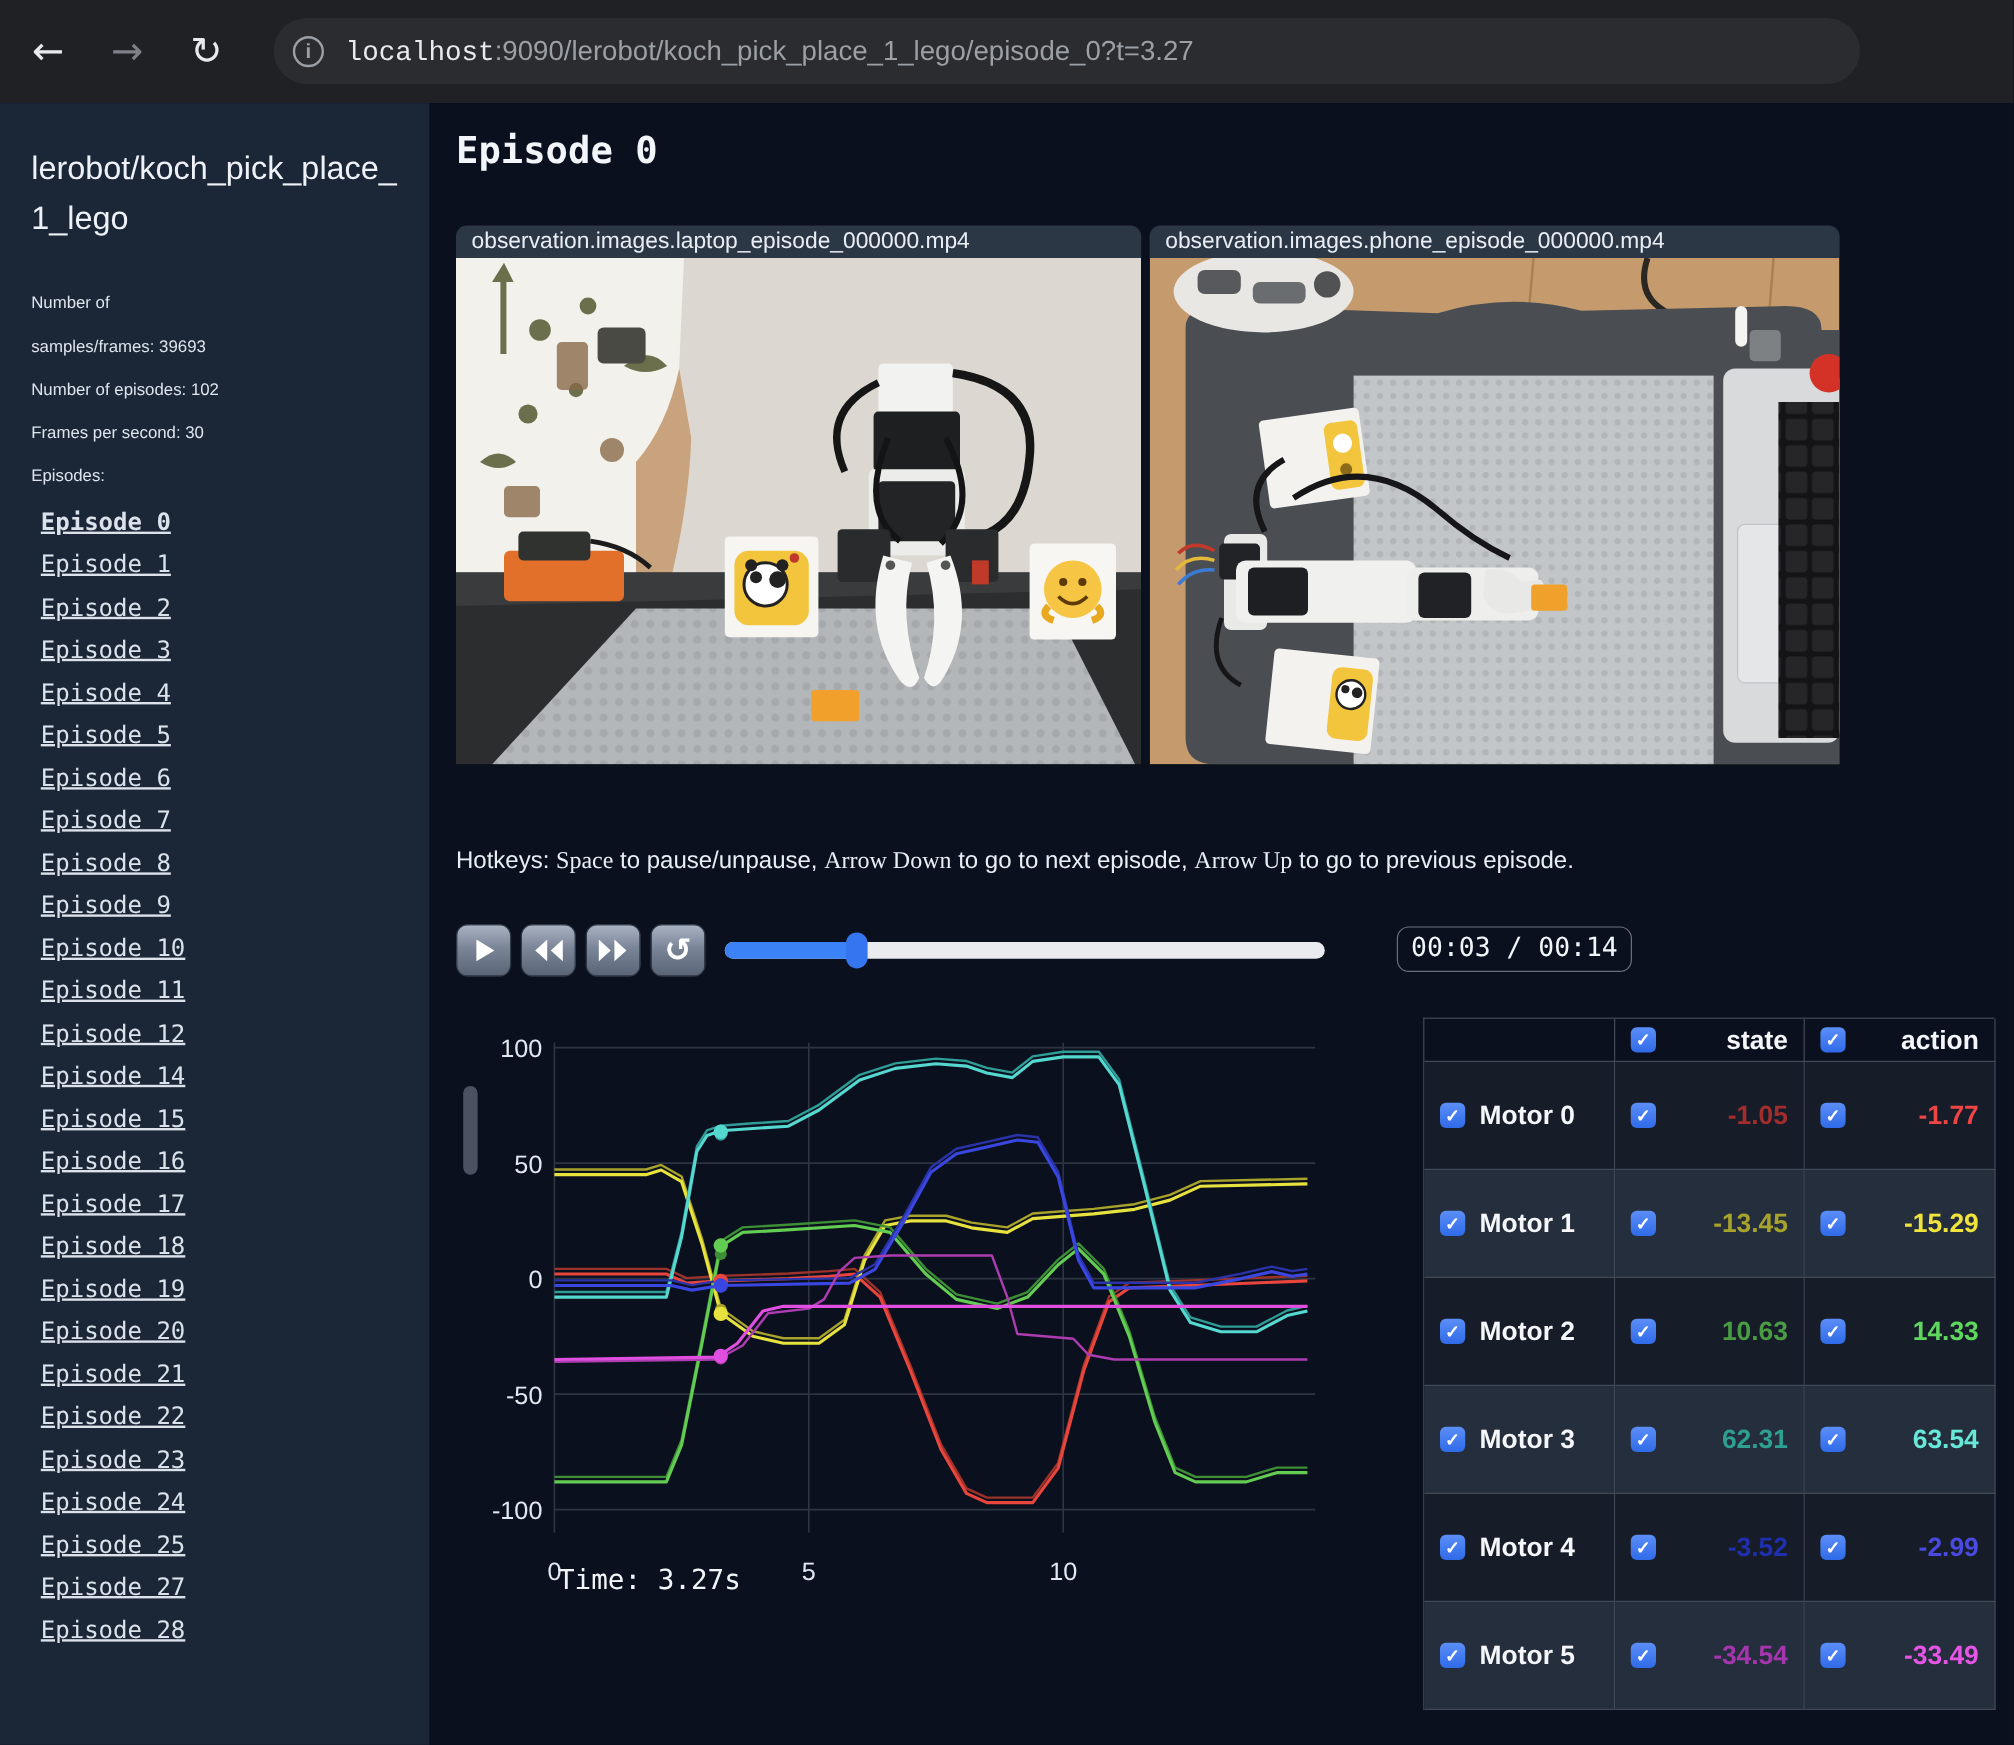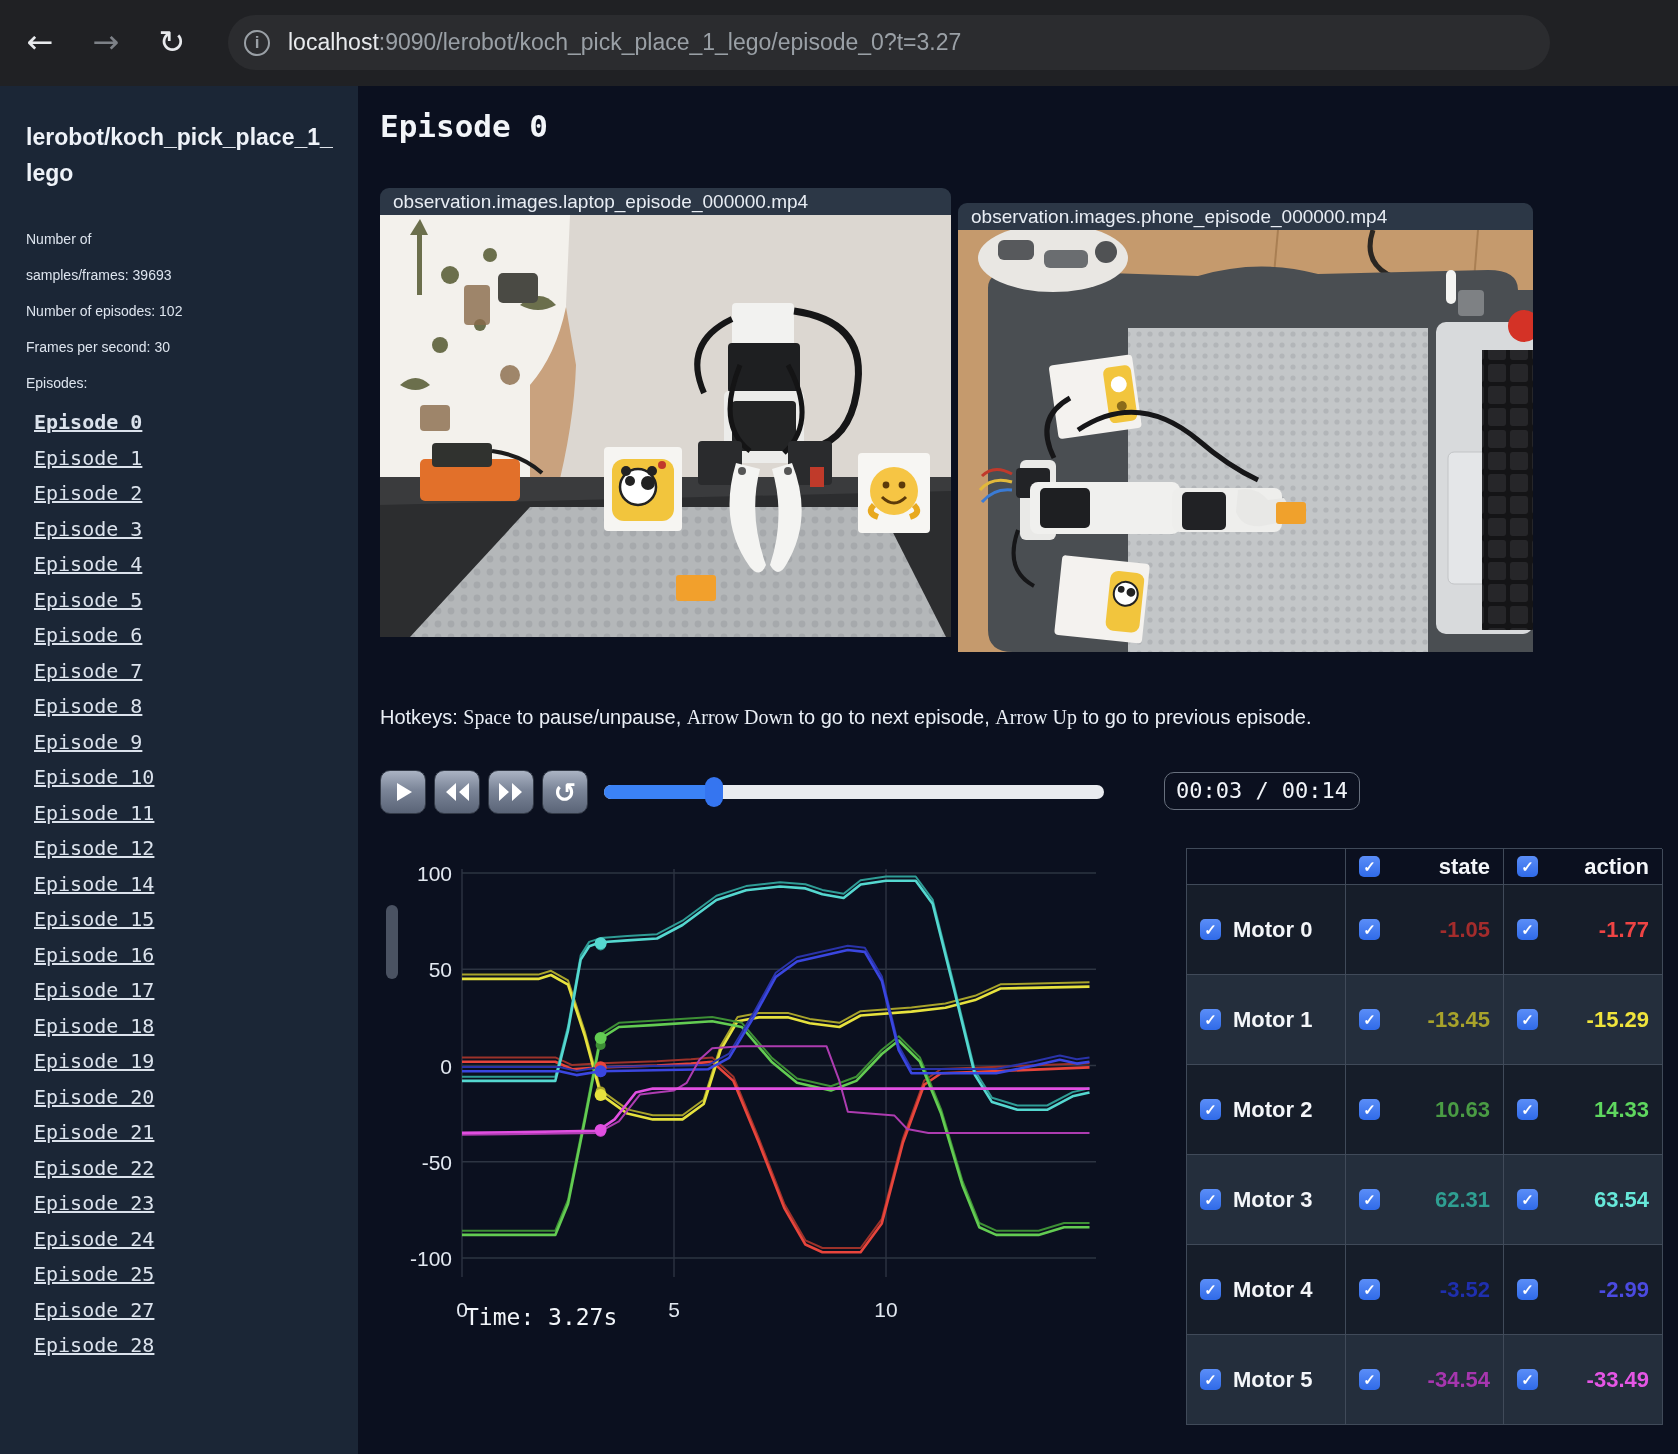--- a/index.html
+++ b/index.html
@@ -11,42 +11,42 @@
   #chrome { position:absolute; left:0; top:0; width:1678px; height:86px; background:#202124; }
   .nav-ico { position:absolute; top:18px; width:48px; height:48px; display:flex; align-items:center;
              justify-content:center; font-size:32px; color:#e8eaed; border-radius:50%; font-family:"DejaVu Sans",sans-serif;}
   #fwd { color:#7d8187; }
   #omnibox { position:absolute; left:228px; top:15px; width:1322px; height:55px; background:#2b2c2f;
              border-radius:28px; display:flex; align-items:center; }
   #info-ico { width:26px; height:26px; border:2px solid #9aa0a6; border-radius:50%; color:#9aa0a6;
               font-size:17px; display:flex; align-items:center; justify-content:center; margin:0 18px 0 16px;
               font-style:normal; font-weight:bold;}
   #url { font-size:23px; color:#9aa0a6; white-space:nowrap; }
-  #url b { color:#e8eaed; font-weight:400; }
+  #url b { color:#e8eaed; font-weight:400;font-family:Liberation Mono, monospace; }
 
   
   #sidebar { position:absolute; left:0; top:86px; width:358px; height:1368px; background:#1b2636; overflow:hidden; }
-  #ds-title { margin:34px 24px 0 26px; font-size:23px; font-weight:bold; color:#eef2f8;
+  #ds-title { margin:34px 24px 0 26px; font-size:27px; font-weight:normal; color:#eef2f8;
               line-height:1.55; word-break:break-all; }
   #stats { margin:30px 24px 0 26px; font-size:14px; color:#dde4ee; line-height:36px; }
   #episodes { margin:4px 0 0 34px; }
   .ep { display:block; font-family:"DejaVu Sans Mono", monospace; font-size:20px; color:#dbe2ec;
         text-decoration:underline; line-height:35.5px; height:35.5px; white-space:nowrap; }
   .ep.active { font-weight:bold; }
 
   
   #main { position:absolute; left:358px; top:86px; width:1320px; height:1368px; background:#0b101f; }
   #main-scrollthumb { position:absolute; left:28px; top:819px; width:12px; height:74px;
                       background:#4a5262; border-radius:6px; }
   #page-title { position:absolute; left:22px; top:22px; font-size:31px; font-weight:bold; color:#f2f5f9;
                 font-family:"DejaVu Sans Mono", monospace; }
 
   .video-card { position:absolute; top:102px; height:449px; }
   #video-0 { left:22px;  width:571px; }
-  #video-1 { left:600px; width:575px;margin-top:15px; }
+  #video-1 { left:600px; width:575px; }
   .video-title { height:27px; background:#2c3746; border-radius:9px 9px 0 0; color:#e8edf4;
                  font-size:19px; line-height:27px; padding-left:13px; white-space:nowrap; overflow:hidden;}
   .video-frame { width:100%; height:422px; background:#101418; overflow:hidden; }
   .video-frame svg { display:block; }
 
   #hotkeys { position:absolute; left:22px; top:620px; font-size:20px; color:#e9eef5; }
   #hotkeys .key { font-family:Liberation Serif, serif;text-align:center; }
 
   
   .ctl-btn { position:absolute; top:684px; width:46px; height:44px; border-radius:10px;

